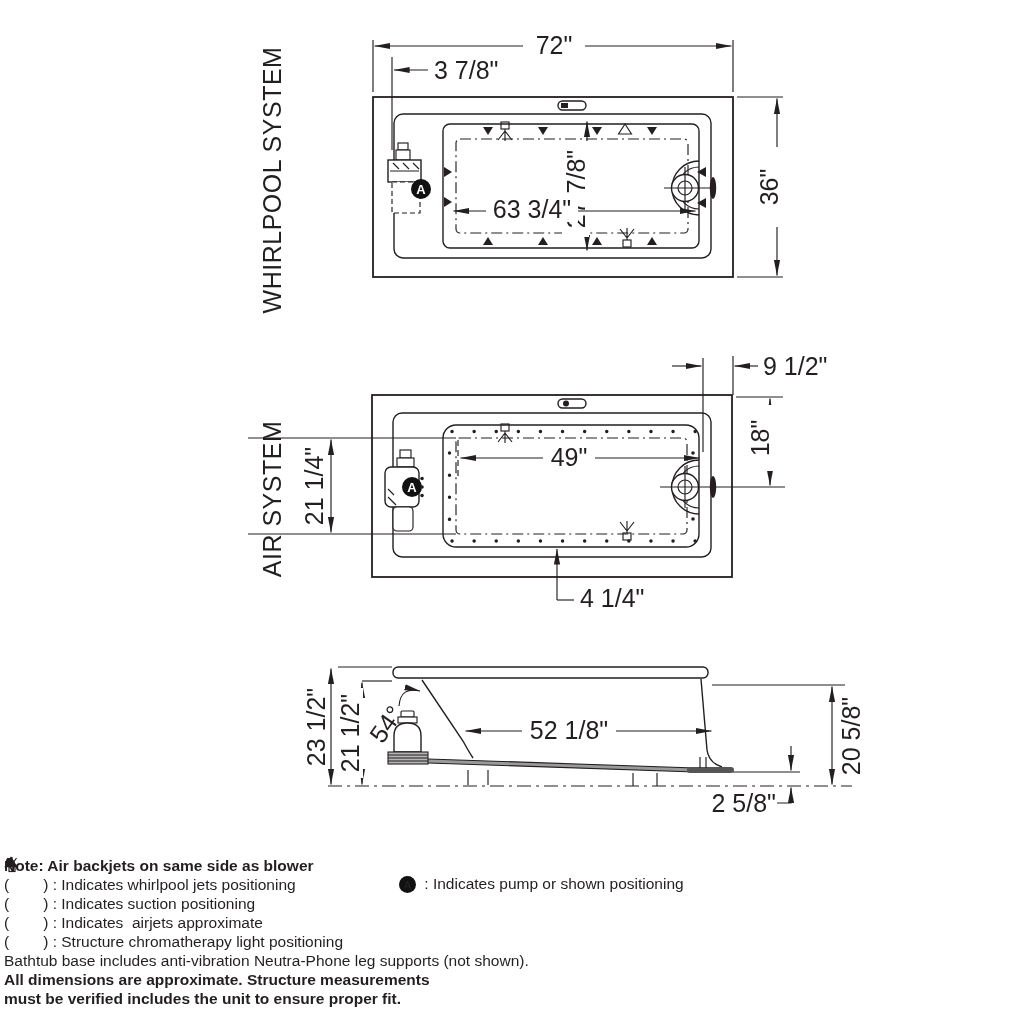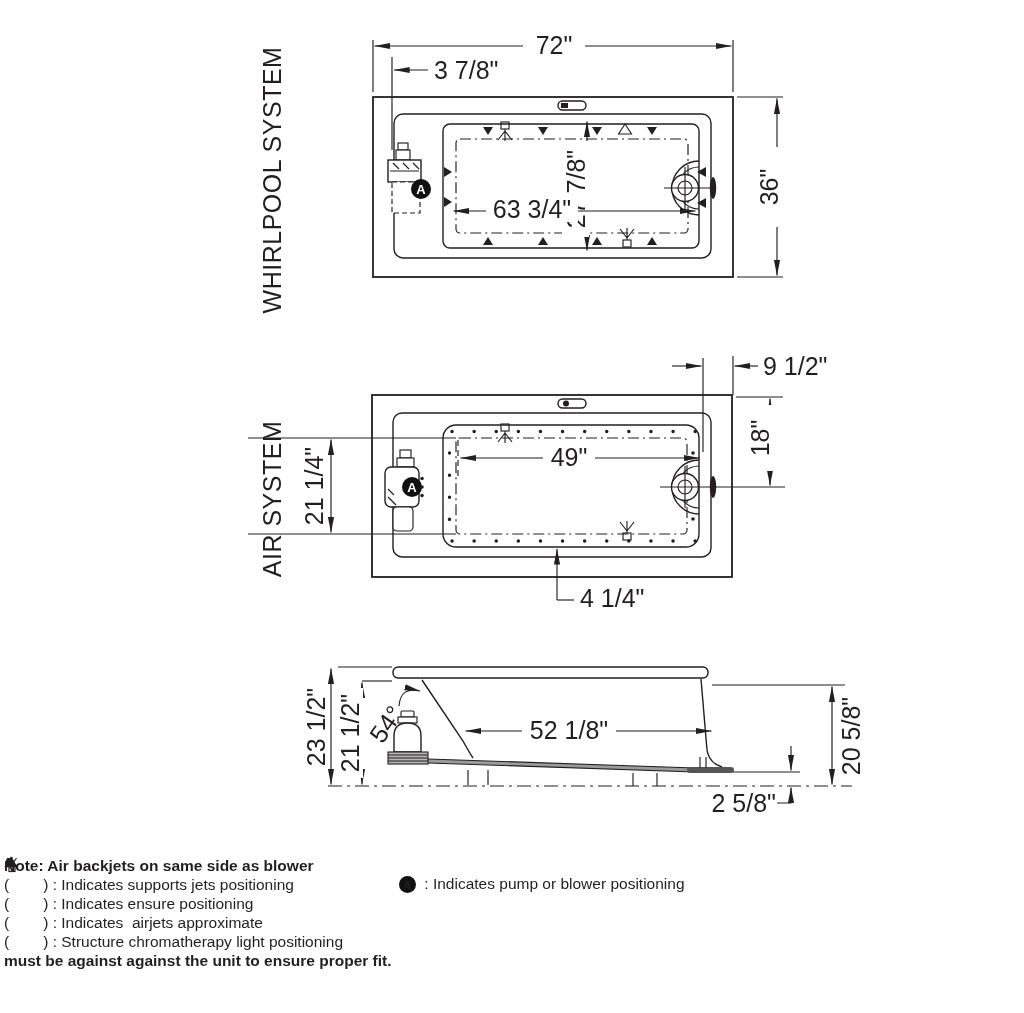--- a/index.html
+++ b/index.html
@@ -316,47 +316,49 @@
     </g>
   </g>
 </svg>
 
 <div id="legend">
   <div class="lrow bold"><span>Note: Air backjets on same side as blower</span></div>
 
   <div class="lrow">
     <span class="paren">(</span><span class="sym"><svg width="14" height="12">
             <polygon points="7,1 13,11 1,11" fill="#231f20"></polygon>
-          </svg></span><span class="paren">)</span><span> : </span><span>Indicates supports jets positioning</span>
+          </svg></span><span class="paren">)</span><span> : </span><span>Indicates whirlpool jets positioning</span>
   </div>
 
   <div class="lrow">
     <span class="paren">(</span><span class="sym"><svg width="14" height="12">
             <polygon points="7,1.5 12.5,10.5 1.5,10.5" fill="none" stroke="#231f20" stroke-width="1.3"></polygon>
-          </svg></span><span class="paren">)</span><span> : </span><span>Indicates ensure positioning</span>
+          </svg></span><span class="paren">)</span><span> : </span><span>Indicates suction positioning</span>
   </div>
 
   <div class="lrow">
     <span class="paren">(</span><span class="sym"><svg width="10" height="10">
             <circle cx="5" cy="5" r="3" fill="#231f20"></circle>
           </svg></span><span class="paren">)</span><span> : </span><span>Indicates  airjets approximate</span>
   </div>
 
   <div class="lrow">
     <span class="paren">(</span><span class="sym"><svg width="16" height="17">
             <g stroke="#231f20" stroke-width="1.2" fill="none">
               <rect x="5" y="10" width="6" height="5.5"></rect>
               <path d="M8,10 V1 M8,8.5 L3.5,2 M8,8.5 L12.5,2 M5.5,5 h5"></path>
             </g>
           </svg></span><span class="paren">)</span><span> : </span><span>Structure chromatherapy light positioning</span>
   </div>
 
-  <div class="lrow bold"><span>must be against against the unit to ensure proper fit.</span></div>
+  <div class="lrow"><span>Bathtub base includes anti-vibration Neutra-Phone leg supports (not shown).</span></div>
+  <div class="lrow bold"><span>All dimensions are approximate. Structure measurements</span></div>
+  <div class="lrow bold"><span>must be verified includes the unit to ensure proper fit.</span></div>
 </div>
 
 <div id="pump-legend">
   <span class="sym" style="width:22px"><svg width="19" height="19">
           <circle cx="9.5" cy="9.5" r="8.5" fill="#111"></circle>
           <text x="9.5" y="10" text-anchor="middle" dominant-baseline="central" fill="#fff" font-size="11" font-weight="bold" font-family="Liberation Sans, sans-serif">A</text>
-        </svg></span><span> : </span><span>Indicates pump or blower positioning</span>
+        </svg></span><span> : </span><span>Indicates pump or shown positioning</span>
 </div>
 
 </div>
 
 </body></html>

